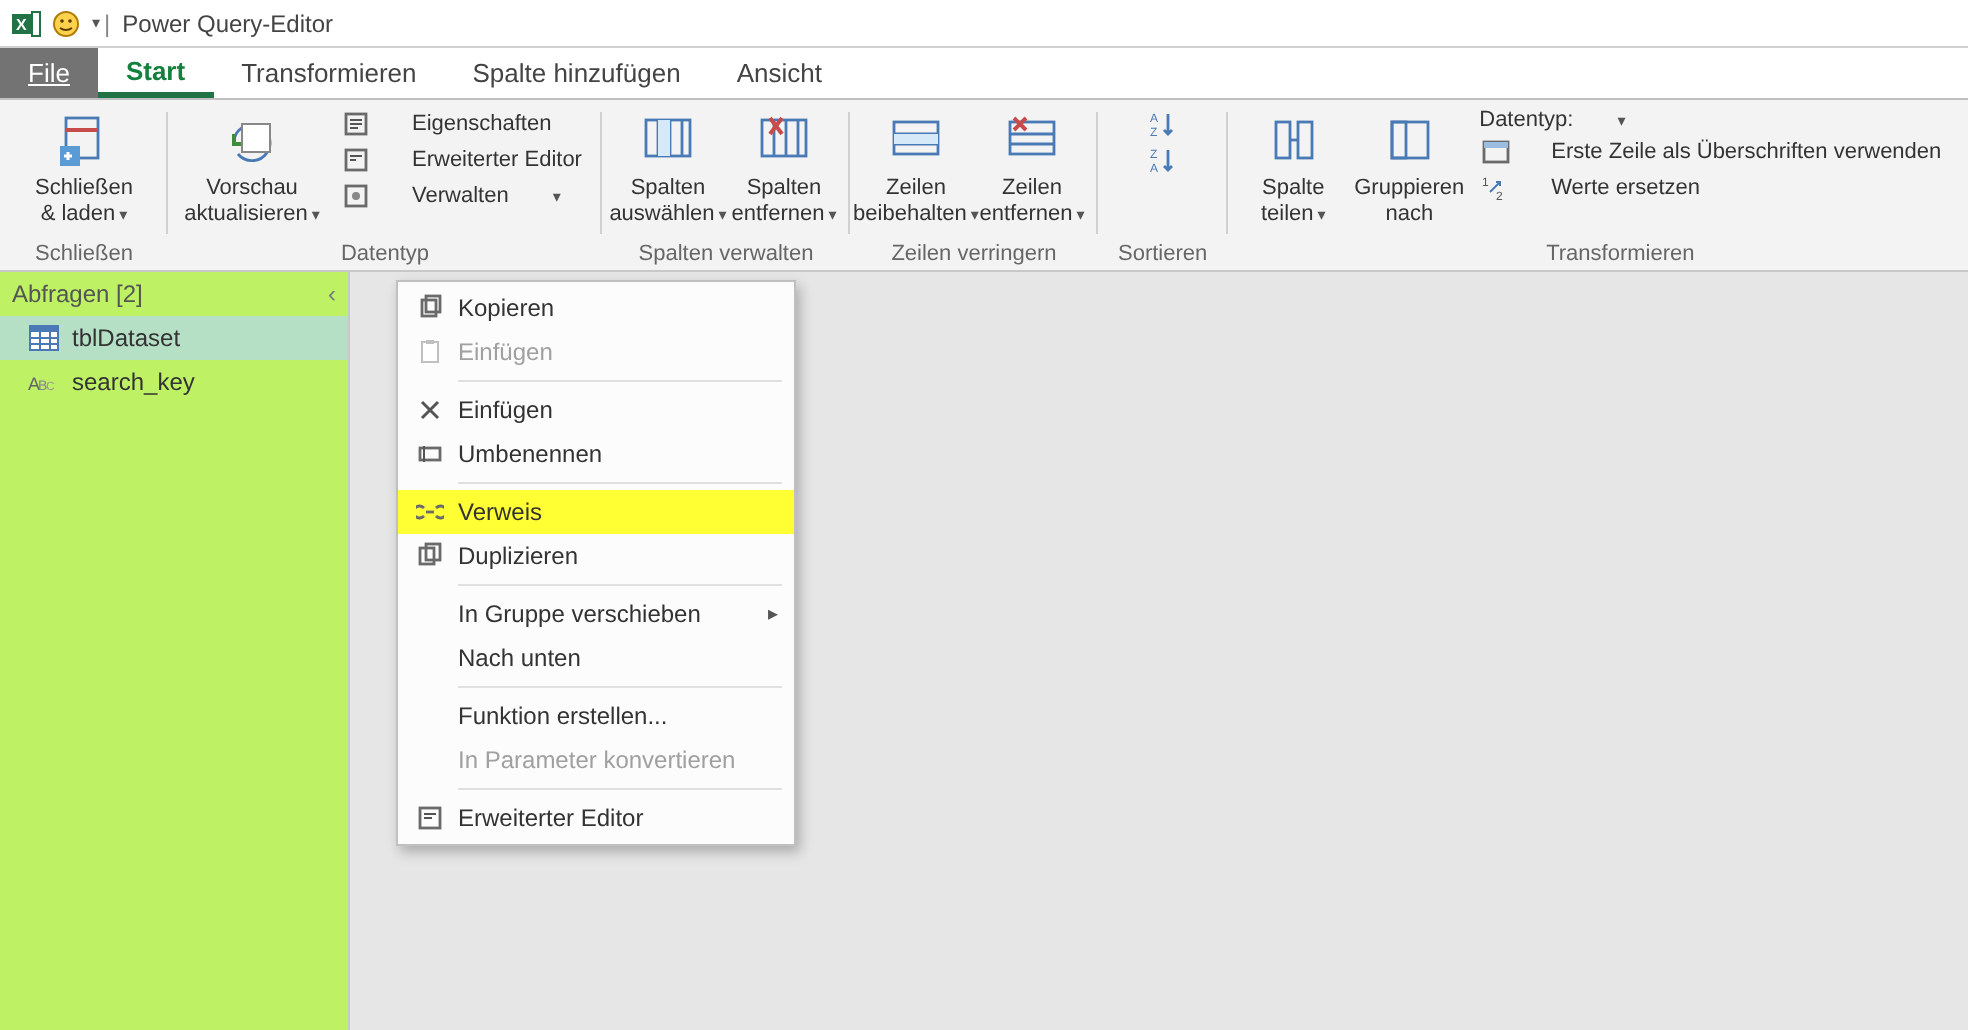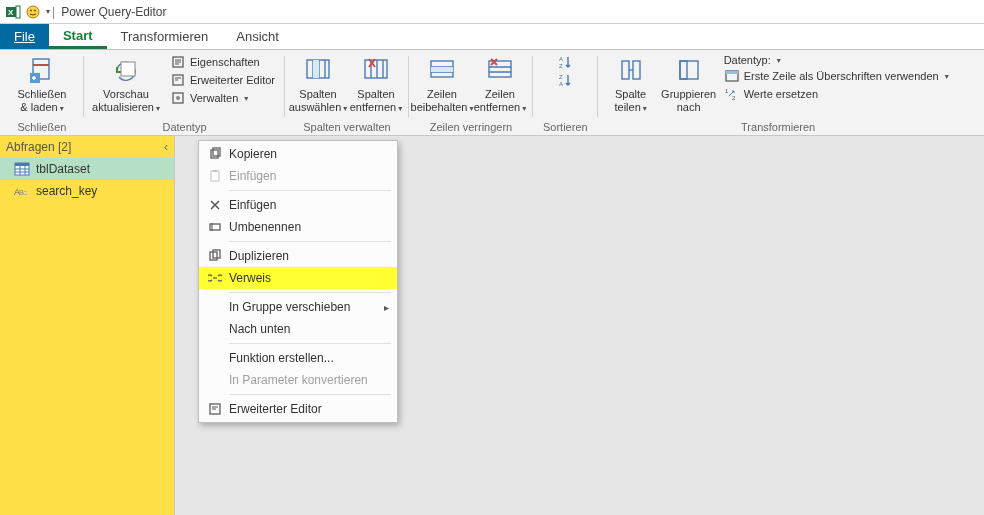--- a/index.html
+++ b/index.html
@@ -7,42 +7,42 @@
 
   
   .titlebar { height: 24px; background: #fff; display: flex; align-items: center; padding: 0 4px; border-bottom: 1px solid #d0d0d0; }
   .titlebar .icon-box { width: 18px; height: 18px; display: inline-flex; align-items: center; justify-content: center; margin-right: 2px; }
   .titlebar .title-text { margin-left: 4px; color: #444; font-size: 12px; }
   .qat-sep { color: #888; margin: 0 2px; }
 
   
   .tabstrip { height: 26px; background: #fff; display: flex; align-items: stretch; border-bottom: 1px solid #c0c0c0; }
   .tabstrip .tab { padding: 0 14px; display: flex; align-items: center; font-size: 13px; color: #444; cursor: default; }
-  .tabstrip .tab.file { background: #0369a1; color: #fff; font-weight: 400; text-decoration: underline; }
+  .tabstrip .tab.file { background: #737373; color: #fff; font-weight: 400; text-decoration: underline; }
   .tabstrip .tab.active { border-bottom: 3px solid #217346; color: #15803d; font-weight: 600; }
 
   
   .ribbon { height: 86px; background: #f3f3f3; display: flex; align-items: stretch; border-bottom: 1px solid #c8c8c8; }
   .group { display: flex; flex-direction: column; align-items: center; padding: 4px 10px 2px 10px; position: relative; }
   .group::after { content: ""; position: absolute; right: 0; top: 6px; bottom: 18px; width: 1px; background: #d0d0d0; }
   .group:last-child::after { display: none; }
   .group-body { flex: 1; display: flex; align-items: flex-start; gap: 12px; }
   .group-label { font-size: 11px; color: #666; text-align: center; padding-top: 2px; white-space: nowrap; }
   .bigbtn { display: flex; flex-direction: column; align-items: center; width: 64px; cursor: default; }
   .bigbtn .bigicon { width: 32px; height: 32px; margin-bottom: 2px; display:flex; align-items:center; justify-content:center; }
   .bigbtn .biglabel { font-size: 11px; text-align: center; line-height: 1.15; color: #333; }
   .smalllist { display: flex; flex-direction: column; gap: 2px; }
-  .smallitem { display: flex; align-items: center; gap: 4px; font-size: 11px; color: #333; white-space: nowrap; cursor: default; }
+  .smallitem { display: flex; align-items: center; gap: 20px; font-size: 11px; color: #333; white-space: nowrap; cursor: default; }
   .smallitem .smicon { width: 16px; height: 16px; display:inline-flex; align-items:center; justify-content:center; }
   .drop-caret { font-size: 8px; color: #555; margin-left: 2px; }
   .narrowbtn { width: 46px; }
 
   
   .body-area { display: flex; height: calc(100% - 24px - 26px - 86px); }
-  .queries-pane { width: 175px; background: #fde047; border-right: 1px solid #c8c8c8; position: relative; }
+  .queries-pane { width: 175px; background: #bef264; border-right: 1px solid #c8c8c8; position: relative; }
   .queries-header { padding: 4px 6px; color: #555; font-size: 12px; display: flex; align-items: center; justify-content: space-between; }
   .query-item { display: flex; align-items: center; gap: 6px; padding: 4px 6px 4px 14px; font-size: 12px; color: #333; cursor: default; }
   .query-item.selected { background: #b5e0c6; }
   .query-icon { width: 16px; height: 14px; display:inline-flex; align-items:center; justify-content:center; }
   .canvas { flex: 1; background: #e6e6e6; }
 
   
   .context-menu { position: absolute; left: 162px; top: 4px; width: 200px; background: #fcfcfc; border: 1px solid #c0c0c0; box-shadow: 2px 3px 6px rgba(0,0,0,.25); padding: 2px 0; margin-left: 36px; }
   .menu-item { display: flex; align-items: center; height: 22px; padding: 0 10px 0 6px; font-size: 12px; color: #333; cursor: default; position: relative; }
   .menu-item.disabled { color: #a0a0a0; }
@@ -76,20 +76,21 @@
   </span>
   <span class="drop-caret">▾</span>
   <span class="qat-sep">|</span>
   <span class="title-text">Power Query-Editor</span>
 </div>
 
 <div class="tabstrip">
   <div class="tab file">File</div>
   <div class="tab active">Start</div>
   <div class="tab">Transformieren</div>
+  <div class="tab">Spalte hinzufügen</div>
   <div class="tab">Ansicht</div>
 </div>
 
 <div class="ribbon">
 
   <div class="group">
     <div class="group-body">
       <div class="bigbtn">
         <div class="bigicon">
           <svg width="30" height="30">
@@ -341,39 +342,39 @@
       <div class="menu-item">
         <span class="mi-icon">
             <svg width="14" height="14">
               <rect x="2" y="4" width="10" height="6" class="stg" fill="#fff"></rect>
               <path d="M4 3 V11" stroke="#555"></path>
             </svg>
           </span>
         <span>Umbenennen</span>
       </div>
       <div class="menu-sep"></div>
-      <div class="menu-item">
-        <span class="mi-icon">
-            <svg width="14" height="14">
-              <rect x="2" y="3" width="7" height="8" class="stg" fill="#fff"></rect>
-              <rect x="5" y="1" width="7" height="8" class="stg" fill="#fff"></rect>
-            </svg>
-          </span>
-        <span>Duplizieren</span>
-      </div>
       <div class="menu-item highlight">
         <span class="mi-icon">
             <svg width="14" height="14">
               <path d="M4 5 A3 3 0 1 0 4 9" class="stg"></path>
               <path d="M10 9 A3 3 0 1 0 10 5" class="stg"></path>
               <path d="M5 7 H9" class="stg"></path>
             </svg>
           </span>
         <span>Verweis</span>
       </div>
+      <div class="menu-item">
+        <span class="mi-icon">
+            <svg width="14" height="14">
+              <rect x="2" y="3" width="7" height="8" class="stg" fill="#fff"></rect>
+              <rect x="5" y="1" width="7" height="8" class="stg" fill="#fff"></rect>
+            </svg>
+          </span>
+        <span>Duplizieren</span>
+      </div>
       <div class="menu-sep"></div>
       <div class="menu-item">
         <span class="mi-icon"></span>
         <span>In Gruppe verschieben</span>
         <span class="submenu-caret">▸</span>
       </div>
       <div class="menu-item">
         <span class="mi-icon"></span>
         <span>Nach unten</span>
       </div>

